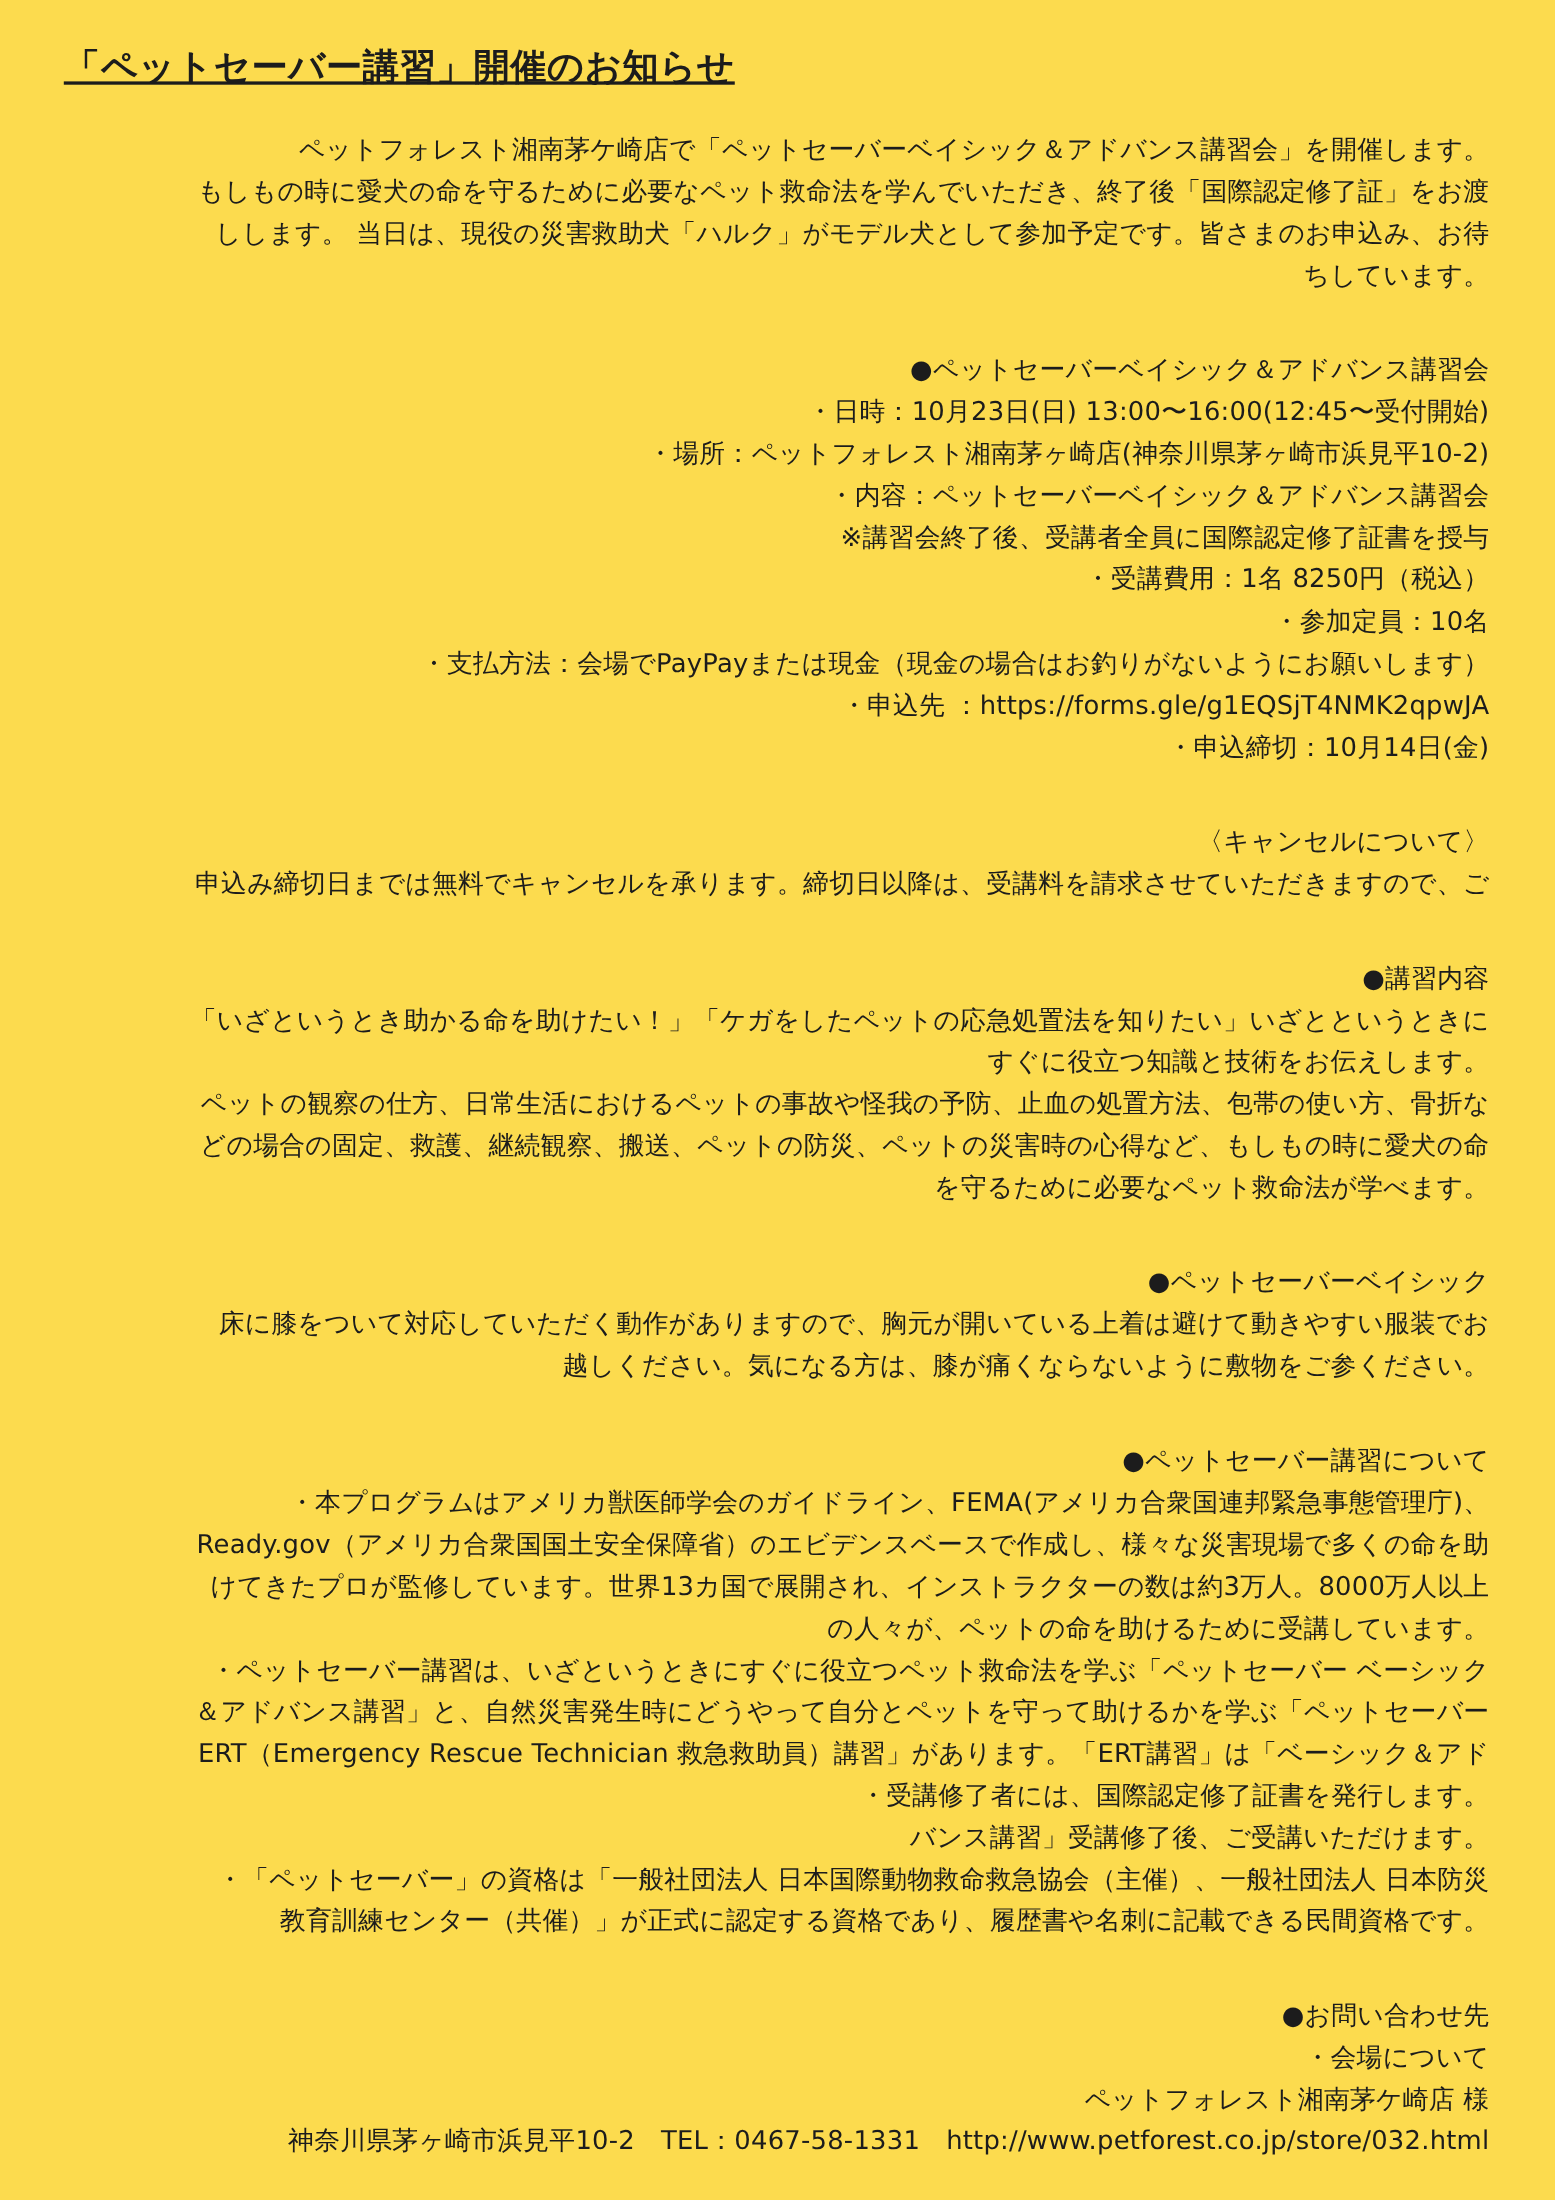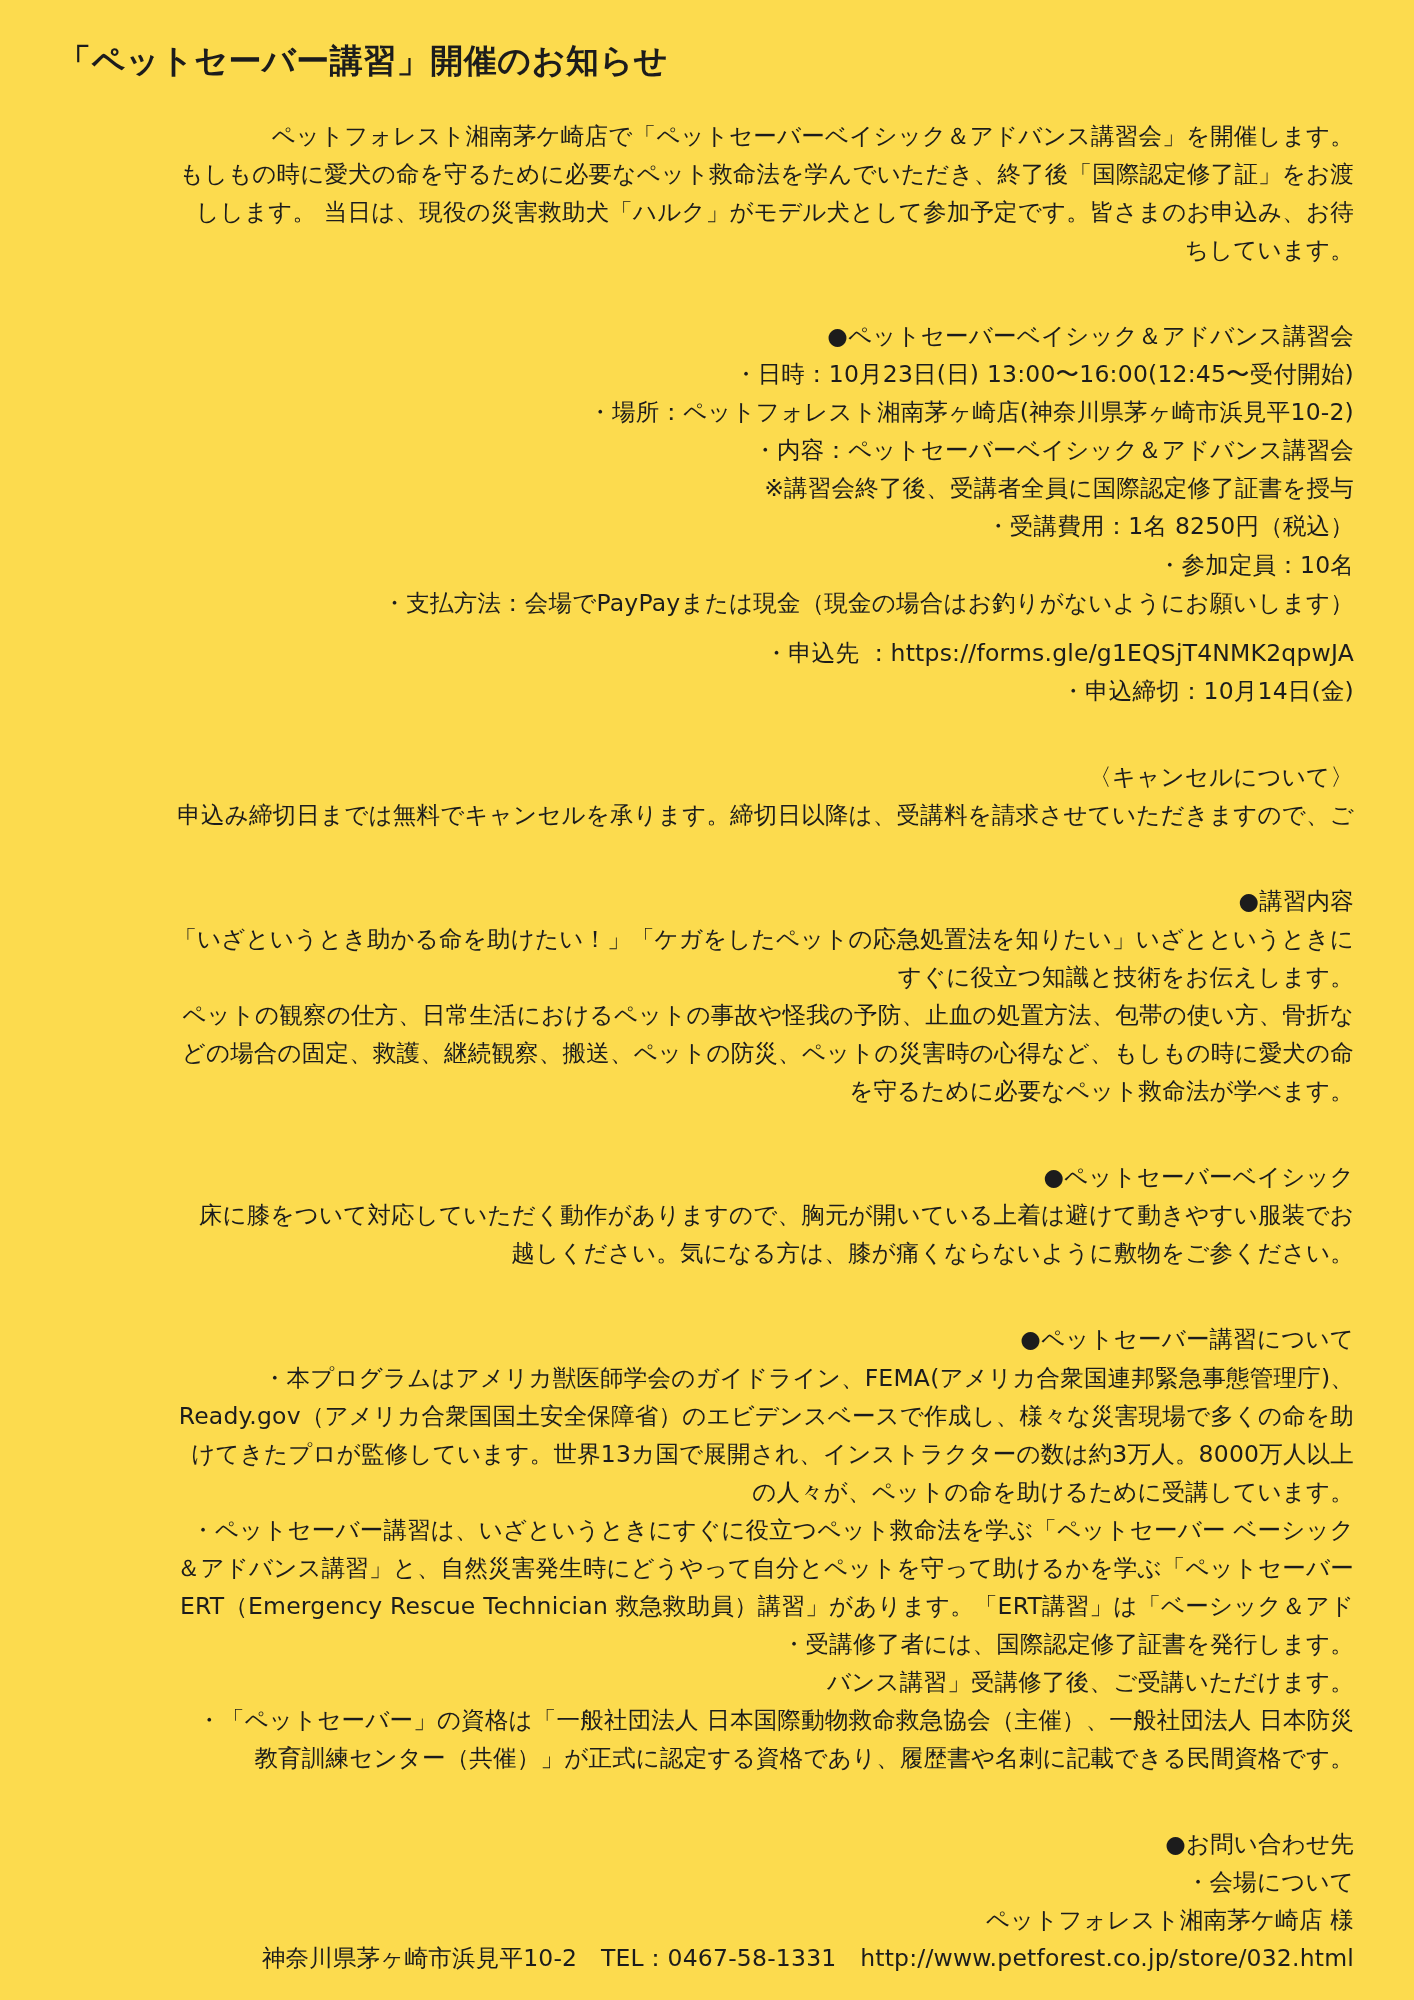--- a/index.html
+++ b/index.html
@@ -19,20 +19,21 @@
     width: 1414px;
     min-height: 2000px;
     padding: 30px 60px 40px 58px;
   }
   h1.doc-title {
     font-size: 33px;
     font-weight: 700;
     letter-spacing: 0.5px;
     margin: 10px 0 34px 0;
     line-height: 1.3;
+    text-decoration: underline;
   }
   p, .line {
     font-size: 23.5px;
     line-height: 1.62;
     margin: 0;
     letter-spacing: 0.2px;
     text-align: right;
   }
   .block {
     margin-bottom: 26px;
@@ -40,21 +41,20 @@
   .indent-note {
     padding-left: 150px;
   }
   .spacer-s { height: 22px; }
   .heading-line {
     font-size: 23.5px;
     line-height: 1.62;
   }
   .url {
     word-break: break-all;
-    margin-top: 12px;
   }
 </style>
 </head>
 <body>
 
 <div class="page">
 
   <h1 class="doc-title">「ペットセーバー講習」開催のお知らせ</h1>
 
   <div class="block">

